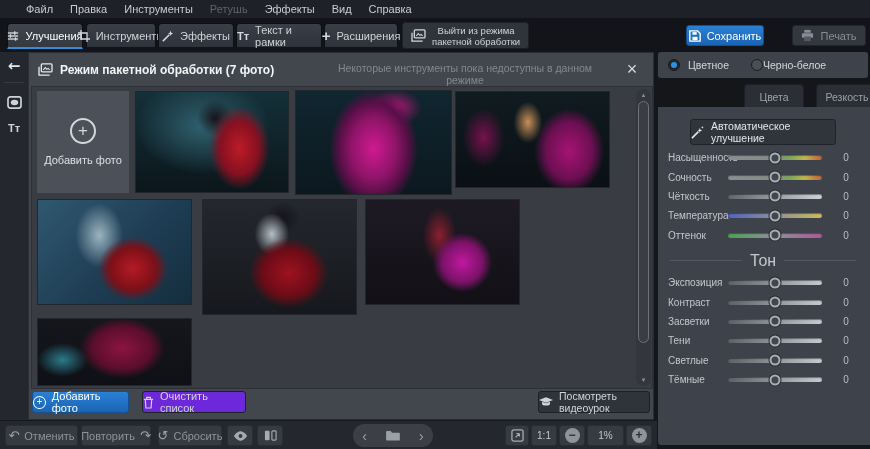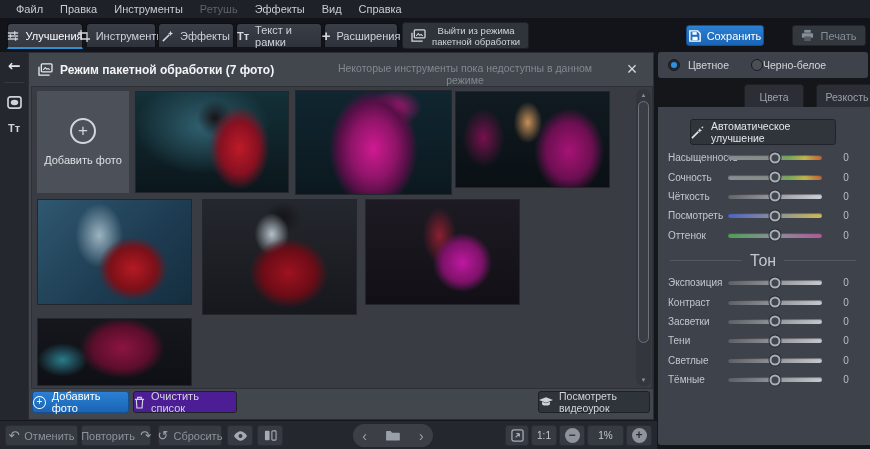--- a/index.html
+++ b/index.html
@@ -3,21 +3,21 @@
 <meta charset="utf-8">
 <style>
   * { margin:0; padding:0; box-sizing:border-box; }
   html,body { width:870px; height:449px; overflow:hidden; background:#14161a;
     font-family:"Liberation Sans", sans-serif; -webkit-font-smoothing:antialiased; }
   .abs { position:absolute; }
   #app { position:relative; width:870px; height:449px; background:#14161a; }
 
   
   #menubar { left:0; top:0; width:870px; height:18px; background:#1e2127;
-    display:flex; align-items:center; gap:17px; padding-left:16px; }
+    display:flex; align-items:center; gap:17px; padding-left:26px; }
   .menu-item { font-size:11px; color:#c9cdd3; cursor:default; }
   .menu-item.disabled { color:#5f636b; }
 
   
   #tabbar { left:0; top:18px; width:870px; height:34px; background:#121419; }
   .mtab { position:absolute; top:5px; height:24px; border-radius:4px 4px 0 0;
     background:linear-gradient(#3a3e46,#2e323a); border:1px solid #0d0f12; border-bottom:none;
     color:#ced2d8; font-size:11px; display:flex; align-items:center; justify-content:center; gap:6px; }
   .mtab.active { background:linear-gradient(#41454e,#343841); border-bottom:2px solid #2e8fd8; height:26px; color:#fff; }
   .mtab .ticon { display:flex; align-items:center; color:#d4d8de; }
@@ -90,21 +90,21 @@
   #vscroll { position:absolute; left:604px; top:2px; width:15px; height:297px; background:#33363c; border-radius:7px; }
   #vscroll .arr { position:absolute; left:0; width:15px; text-align:center; font-size:6px; color:#8a8f97; }
   #vscroll .thumb { position:absolute; left:2px; top:12px; width:11px; height:242px;
     border:1px solid #6e727a; border-radius:6px; background:#3a3e44; }
 
   
   .bp-btn { position:absolute; top:338px; height:22px; border-radius:3px; font-size:11px;
     display:flex; align-items:center; justify-content:center; gap:6px; }
   #bp-add { left:3px; width:97px; background:linear-gradient(#2a80d4,#1a64b4); border:1px solid #155091; color:#fff; }
   #bp-add .ring { width:13px; height:13px; border:1.5px solid #fff; border-radius:50%; font-size:10px; line-height:10px; text-align:center; color:#fff; }
-  #bp-clear { left:104px; width:104px; background:#4c1d95; border:1px solid #1d2025; color:#d0d4da; }
+  #bp-clear { left:113px; width:104px; background:#6d28d9; border:1px solid #1d2025; color:#d0d4da; }
   #bp-tutorial { left:509px; width:112px; background:#2f333a; border:1px solid #1d2025; color:#d0d4da; font-size:10.5px; }
 
   
   #statusbar { left:0; top:420px; width:657px; height:29px; background:#24272d; border-top:1px solid #15171b; }
   .st-btn { position:absolute; top:4px; height:21px; background:#363a41; border:1px solid #2a2d33; border-radius:3px;
     color:#8e939b; font-size:11px; display:flex; align-items:center; justify-content:center; gap:5px; }
   .uarr { font-family:"DejaVu Sans",sans-serif; font-size:13px; color:#9aa0a8; }
   #nav-pill { position:absolute; left:353px; top:3px; width:80px; height:23px; background:#3c3f45; border-radius:12px;
     display:flex; align-items:center; justify-content:space-around; color:#9aa0a8; }
   #nav-pill .chev { font-size:14px; line-height:14px; }
@@ -411,21 +411,21 @@
           <span class="val">0</span>
         </div>
         <div class="srow">
           <span class="lbl">Чёткость</span>
           <span class="track g-clar">
               <span class="handle"></span>
             </span>
           <span class="val">0</span>
         </div>
         <div class="srow">
-          <span class="lbl">Посмотреть</span>
+          <span class="lbl">Температура</span>
           <span class="track g-temp">
               <span class="handle"></span>
             </span>
           <span class="val">0</span>
         </div>
         <div class="srow">
           <span class="lbl">Оттенок</span>
           <span class="track g-tint">
               <span class="handle"></span>
             </span>

